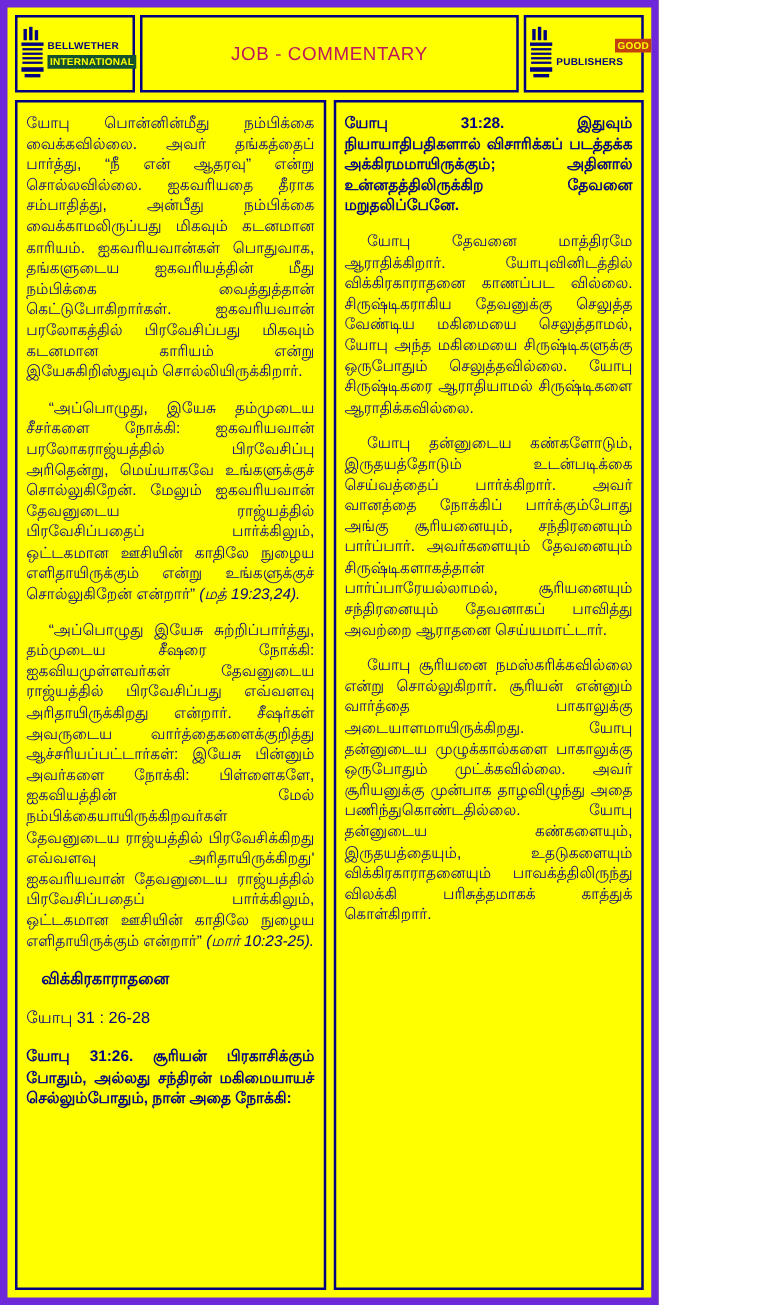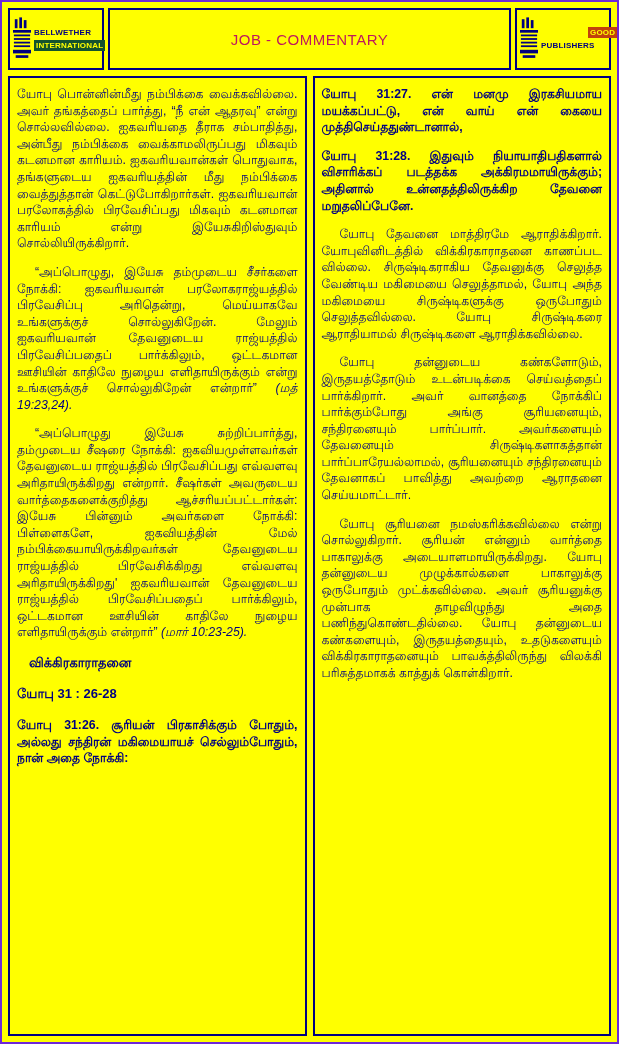--- a/index.html
+++ b/index.html
@@ -5,24 +5,24 @@
   html, body {
     margin: 0;
     padding: 0;
     background: #ffffff;
   }
   body {
     font-family: "Liberation Sans", sans-serif;
   }
   .page {
     position: relative;
-    width: 619px;
+    width: 527px;
     height: 1044px;
     background: #ffff00;
-    border: 2px solid #6d28d9;
+    border: 6px solid #6d28d9;
     box-sizing: border-box;
     overflow: hidden;
   }
 
   
   .header {
     position: absolute;
     left: 6px;
     top: 6px;
     right: 6px;
@@ -146,21 +146,21 @@
   }
   p.heading {
     font-weight: bold;
     margin: 12px;
     font-size: 13px;
     line-height: 19px;
     color: #000080;
     text-align: left;
   }
   p.heading-sub {
-    font-weight: bold;
+    font-weight: normal;
     margin: 0 0 14px 0;
     font-size: 13px;
     line-height: 19px;
     color: #000080;
     text-align: left;
   }
   .italic { font-style: italic; }
 </style>
 </head>
 <body>
@@ -226,21 +226,20 @@
     <div class="col col-left">
       <p class="para">யோபு பொன்னின்மீது நம்பிக்கை வைக்கவில்லை. அவர் தங்கத்தைப் பார்த்து, “நீ என் ஆதரவு” என்று சொல்லவில்லை. ஐகவரியதை தீராக சம்பாதித்து, அன்பீது நம்பிக்கை வைக்காமலிருப்பது மிகவும் கடனமான காரியம். ஐகவரியவான்கள் பொதுவாக, தங்களுடைய ஐகவரியத்தின் மீது நம்பிக்கை வைத்துத்தான் கெட்டுபோகிறார்கள். ஐகவரியவான் பரலோகத்தில் பிரவேசிப்பது மிகவும் கடனமான காரியம் என்று இயேசுகிறிஸ்துவும் சொல்லியிருக்கிறார்.</p>
       <p class="para indent"><span>“அப்பொழுது, இயேசு தம்முடைய சீசர்களை நோக்கி: ஐகவரியவான் பரலோகராஜ்யத்தில் பிரவேசிப்பு அரிதென்று, மெய்யாகவே உங்களுக்குச் சொல்லுகிறேன். மேலும் ஐகவரியவான் தேவனுடைய ராஜ்யத்தில் பிரவேசிப்பதைப் பார்க்கிலும், ஒட்டகமான ஊசியின் காதிலே நுழைய எளிதாயிருக்கும் என்று உங்களுக்குச் சொல்லுகிறேன் என்றார்”</span><span class="italic"> (மத் 19:23,24).</span></p>
       <p class="para indent"><span>“அப்பொழுது இயேசு சுற்றிப்பார்த்து, தம்முடைய சீஷரை நோக்கி: ஐகவியமுள்ளவர்கள் தேவனுடைய ராஜ்யத்தில் பிரவேசிப்பது எவ்வளவு அரிதாயிருக்கிறது என்றார். சீஷர்கள் அவருடைய வார்த்தைகளைக்குறித்து ஆச்சரியப்பட்டார்கள்: இயேசு பின்னும் அவர்களை நோக்கி: பிள்ளைகளே, ஐகவியத்தின் மேல் நம்பிக்கையாயிருக்கிறவர்கள் தேவனுடைய ராஜ்யத்தில் பிரவேசிக்கிறது எவ்வளவு அரிதாயிருக்கிறது' ஐகவரியவான் தேவனுடைய ராஜ்யத்தில் பிரவேசிப்பதைப் பார்க்கிலும், ஒட்டகமான ஊசியின் காதிலே நுழைய எளிதாயிருக்கும் என்றார்”</span><span class="italic"> (மார் 10:23-25).</span></p>
       <p class="heading">விக்கிரகாராதனை</p>
       <p class="heading-sub">யோபு 31 : 26-28</p>
       <p class="para bold">யோபு 31:26. சூரியன் பிரகாசிக்கும் போதும், அல்லது சந்திரன் மகிமையாயச் செல்லும்போதும், நான் அதை நோக்கி:</p>
     </div>
 
     <div class="col col-right">
-      <p class="para bold">யோபு 31:27. என் மனமு இரகசியமாய மயக்கப்பட்டு, என் வாய் என் கையை முத்திசெய்ததுண்டானால்,</p>
       <p class="para bold">யோபு 31:28. இதுவும் நியாயாதிபதிகளால் விசாரிக்கப் படத்தக்க அக்கிரமமாயிருக்கும்; அதினால் உன்னதத்திலிருக்கிற தேவனை மறுதலிப்பேனே.</p>
       <p class="para indent">யோபு தேவனை மாத்திரமே ஆராதிக்கிறார். யோபுவினிடத்தில் விக்கிரகாராதனை காணப்பட வில்லை. சிருஷ்டிகராகிய தேவனுக்கு செலுத்த வேண்டிய மகிமையை செலுத்தாமல், யோபு அந்த மகிமையை சிருஷ்டிகளுக்கு ஒருபோதும் செலுத்தவில்லை. யோபு சிருஷ்டிகரை ஆராதியாமல் சிருஷ்டிகளை ஆராதிக்கவில்லை.</p>
       <p class="para indent">யோபு தன்னுடைய கண்களோடும், இருதயத்தோடும் உடன்படிக்கை செய்வத்தைப் பார்க்கிறார். அவர் வானத்தை நோக்கிப் பார்க்கும்போது அங்கு சூரியனையும், சந்திரனையும் பார்ப்பார். அவர்களையும் தேவனையும் சிருஷ்டிகளாகத்தான் பார்ப்பாரேயல்லாமல், சூரியனையும் சந்திரனையும் தேவனாகப் பாவித்து அவற்றை ஆராதனை செய்யமாட்டார்.</p>
       <p class="para indent">யோபு சூரியனை நமஸ்கரிக்கவில்லை என்று சொல்லுகிறார். சூரியன் என்னும் வார்த்தை பாகாலுக்கு அடையாளமாயிருக்கிறது. யோபு தன்னுடைய முழுக்கால்களை பாகாலுக்கு ஒருபோதும் முட்க்கவில்லை. அவர் சூரியனுக்கு முன்பாக தாழவிழுந்து அதை பணிந்துகொண்டதில்லை. யோபு தன்னுடைய கண்களையும், இருதயத்தையும், உதடுகளையும் விக்கிரகாராதனையும் பாவக்த்திலிருந்து விலக்கி பரிசுத்தமாகக் காத்துக் கொள்கிறார்.</p>
     </div>
 
   </div>
 </div>
 
 </body></html>

